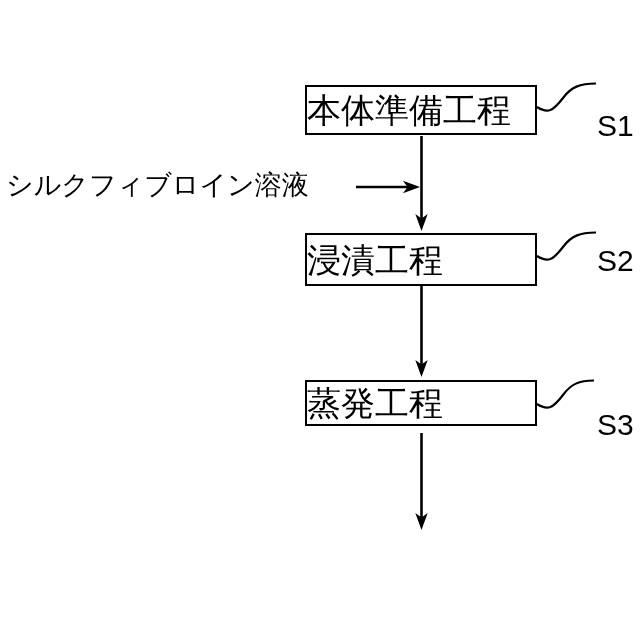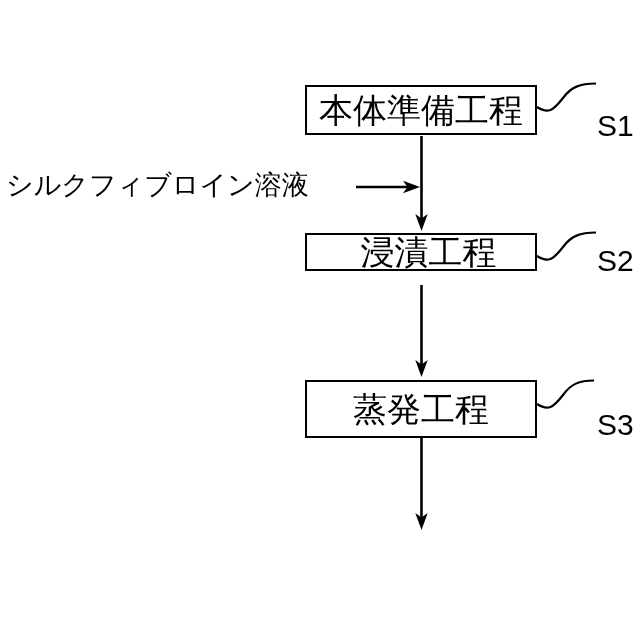--- a/index.html
+++ b/index.html
@@ -25,25 +25,25 @@
   }
   .process-box {
     position: absolute;
     left: 305px;
     width: 232px;
     box-sizing: border-box;
     border: 2.5px solid #000000;
     background: #ffffff;
     display: flex;
     align-items: center;
-    justify-content: center;
+    justify-content: flex-start;
   }
   .box-1 { top: 85px;  height: 50px; }
-  .box-2 { top: 233px; height: 38px; padding-left: 15px; }
-  .box-3 { top: 380px; height: 58px; }
+  .box-2 { top: 233px; height: 53px; }
+  .box-3 { top: 380px; height: 46px; }
   .process-label {
     font-size: 34px;
     line-height: 1;
     letter-spacing: 0px;
     white-space: nowrap;
     font-weight: 500;
   }
   .step-id {
     position: absolute;
     left: 597px;

